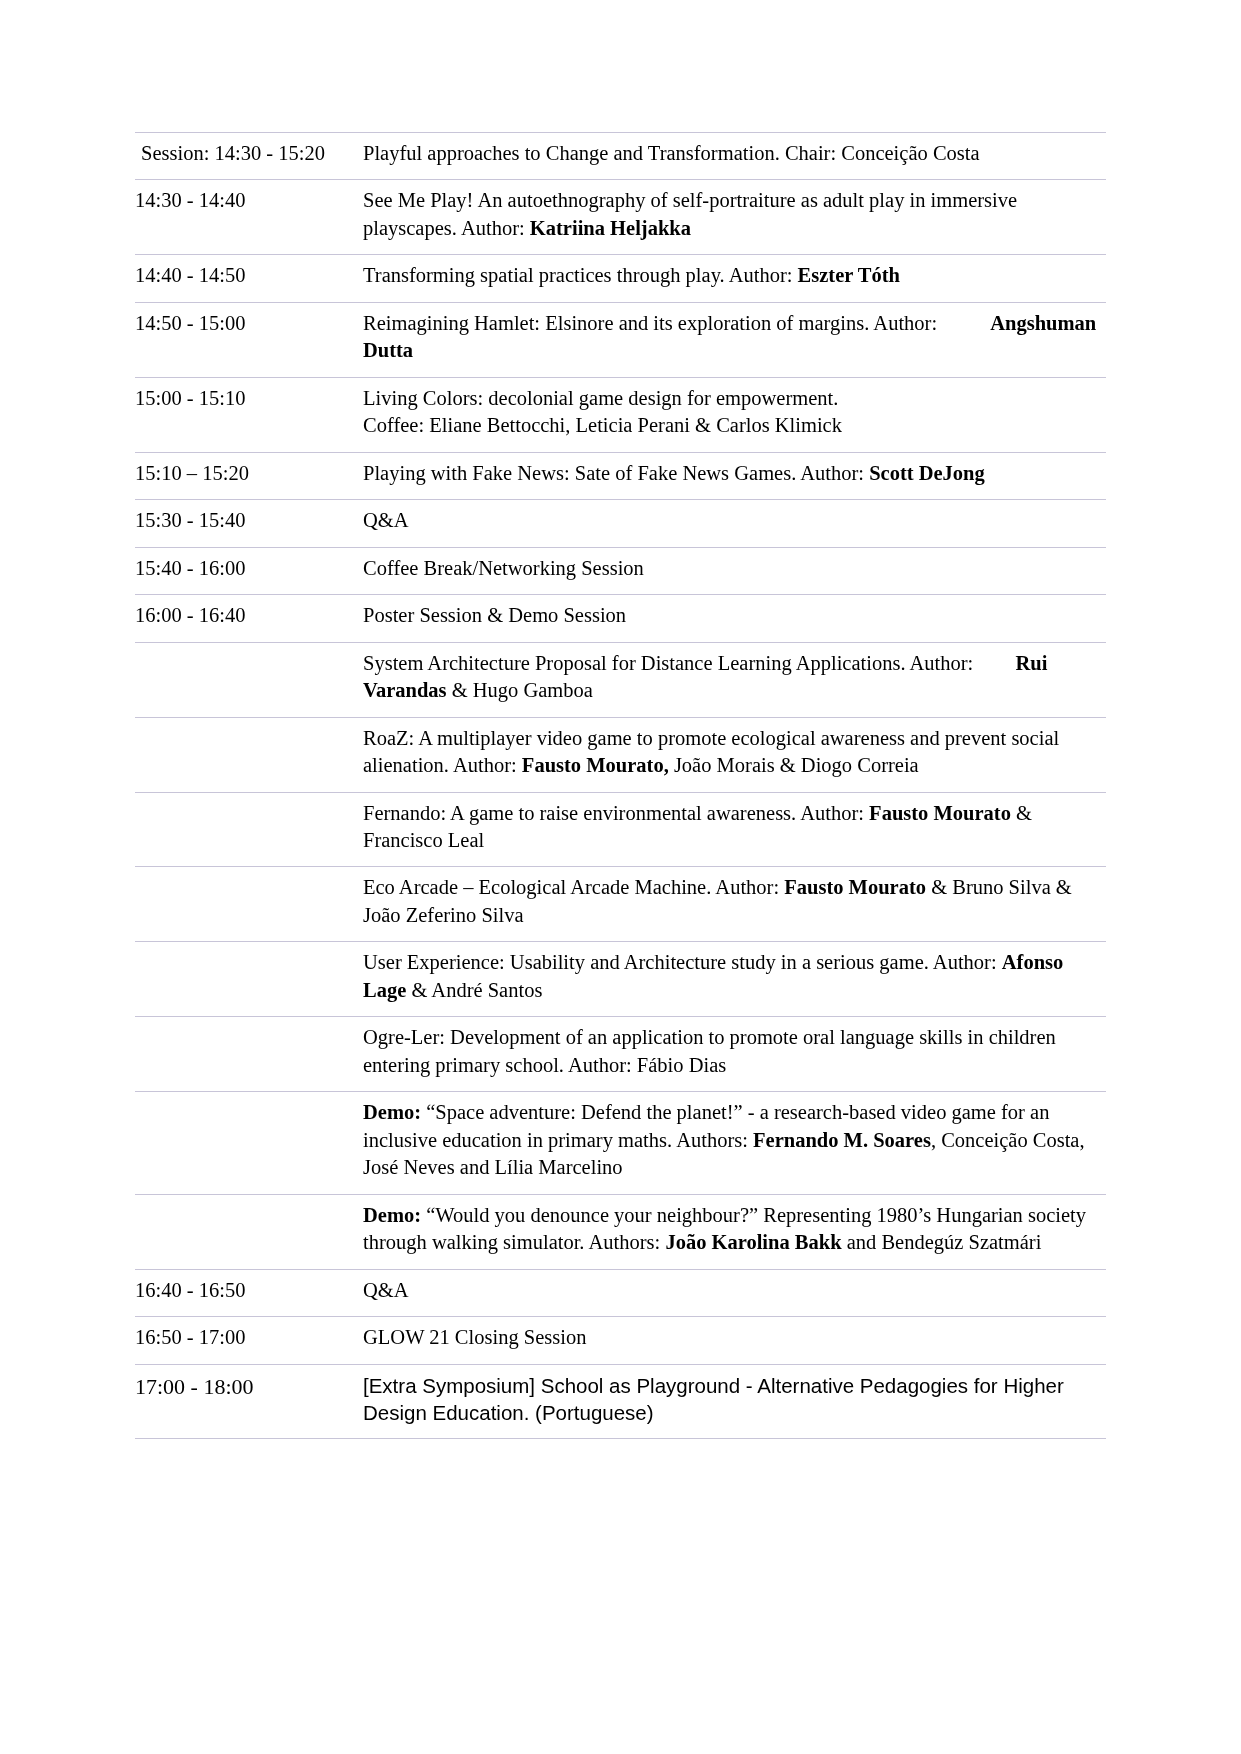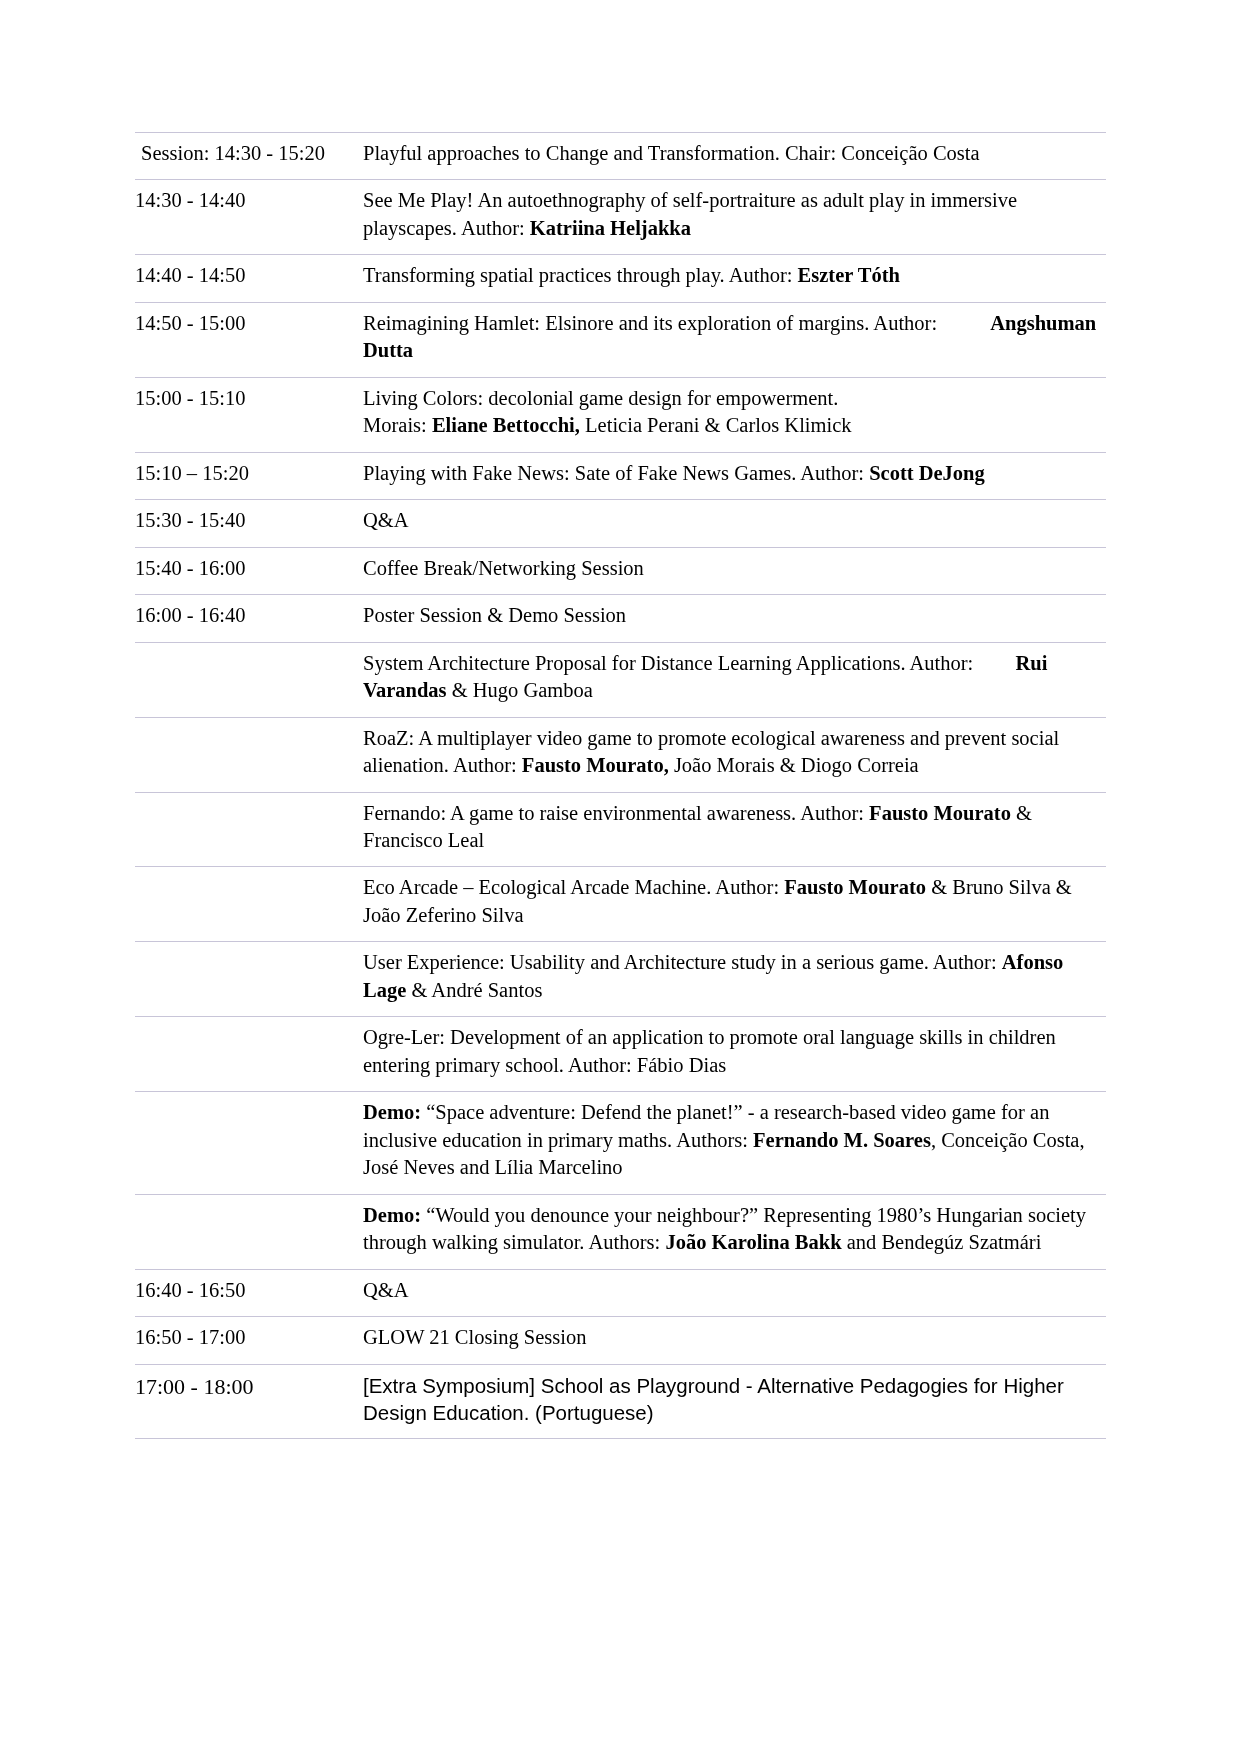--- a/index.html
+++ b/index.html
@@ -76,21 +76,21 @@
         <tr>
           <td class="time-cell">14:40 - 14:50</td>
           <td class="desc-cell"><span>Transforming spatial practices through play. Author: </span><span style="font-weight: bold;">Eszter Tóth</span></td>
         </tr>
         <tr>
           <td class="time-cell">14:50 - 15:00</td>
           <td class="desc-cell"><span>Reimagining Hamlet: Elsinore and its exploration of margins. Author: </span><span style="font-weight: bold; margin-left: 48px;">Angshuman Dutta</span></td>
         </tr>
         <tr>
           <td class="time-cell">15:00 - 15:10</td>
-          <td class="desc-cell"><span>Living Colors: decolonial game design for empowerment.</span><br><span> Morais: </span><span style="font-weight: bold; text-align: center;">Eliane Bettocchi,</span><span> Leticia Perani &amp; Carlos Klimick</span></td>
+          <td class="desc-cell"><span>Living Colors: decolonial game design for empowerment.</span><br><span> Coffee: </span><span style="font-weight: normal; text-align: center;">Eliane Bettocchi,</span><span> Leticia Perani &amp; Carlos Klimick</span></td>
         </tr>
         <tr>
           <td class="time-cell">15:10 – 15:20</td>
           <td class="desc-cell"><span>Playing with Fake News: Sate of Fake News Games. Author: </span><span style="font-weight: bold;">Scott DeJong</span></td>
         </tr>
         <tr>
           <td class="time-cell">15:30 - 15:40</td>
           <td class="desc-cell"><span>Q&amp;A</span></td>
         </tr>
         <tr>

